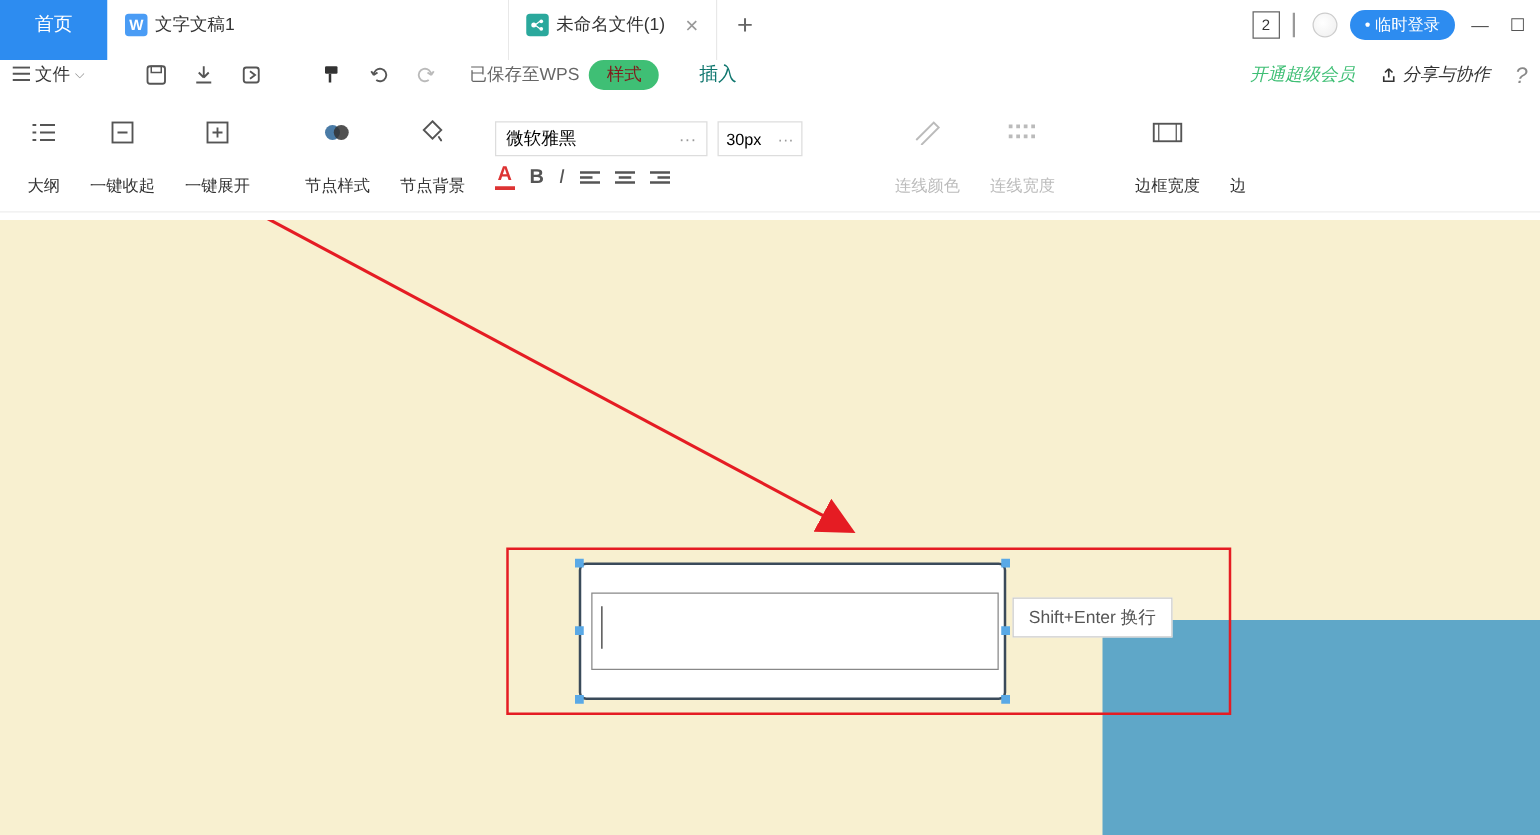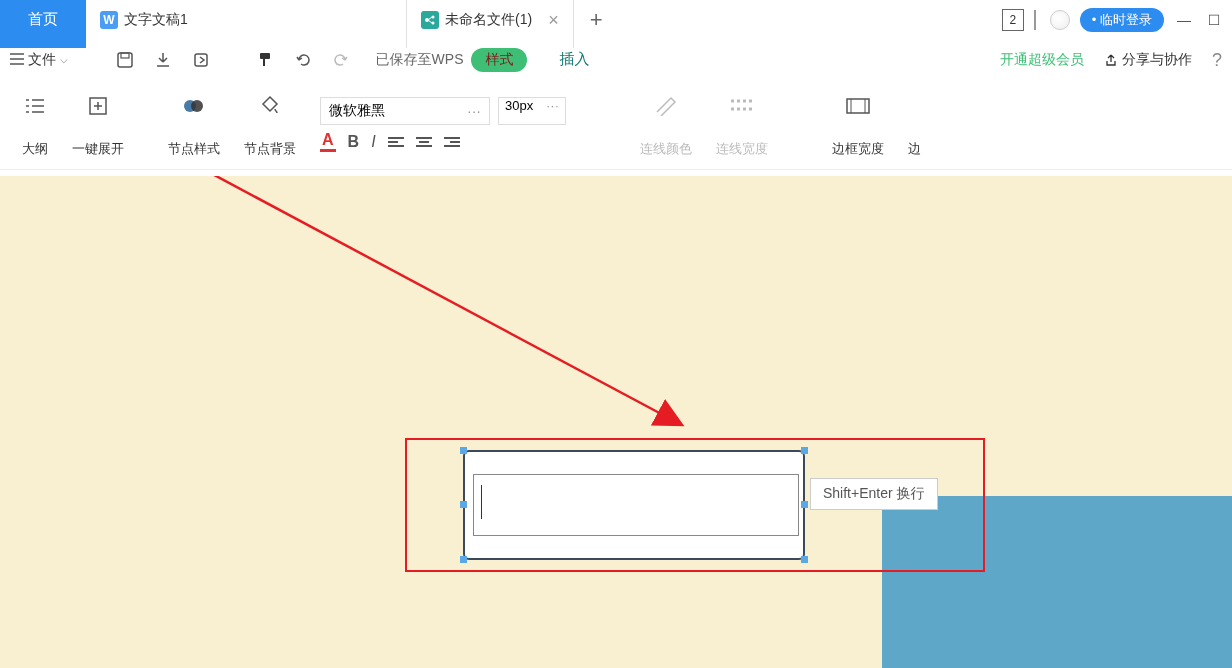--- a/index.html
+++ b/index.html
@@ -22,36 +22,36 @@
   .win-btn { width:20px; text-align:center; color:#555; font-size:14px;}
 
   
   .toolbar { height: 40px; display:flex; align-items:center; padding: 0 10px; border-bottom:1px solid #fff; gap: 12px; position:relative;}
   .menu-btn { display:flex; align-items:center; gap:4px; color:#333; font-size:14px;}
   .menu-icon { color:#555; }
   .tbtn { width:26px; height:26px; display:flex; align-items:center; justify-content:center; color:#444;}
   .save-status{ color:#666; font-size:14px; margin-left:10px;}
   .pill-green{ background:#3fbf75; color:#7f1d1d; padding:3px 14px; border-radius:12px; font-size:14px; margin-left:-4px;}
   .insert-txt{ color:#0f766e; font-size:15px; margin-left:20px;}
-  .toolbar-right{position:absolute; right:10px; top:0; height:40px; display:flex; align-items:center; gap:20px;}
+  .toolbar-right{position:absolute; right:10px; top:0; height:40px; display:flex; align-items:center; gap:20px;font-style:italic;}
   .vip-link{color:#3fbf75; font-size:14px;}
   .share-btn{color:#333; font-size:14px; display:flex; align-items:center; gap:4px;}
   .help{color:#888; font-size:18px;}
 
   
   .ribbon { height: 90px; display:flex; align-items:center; padding: 4px 10px; gap: 0; border-bottom:1px solid #eee;}
   .group { display:flex; flex-direction:column; align-items:center; justify-content:center; height:80px; padding:0 12px; gap:20px;}
   .group .icn { height:28px; display:flex; align-items:center; justify-content:center; color:#555;}
   .group .lbl { font-size:13px; color:#333;}
   .group.disabled .icn, .group.disabled .lbl { color:#bbb;}
   .sep-space{ width:20px;}
   .font-group{ display:flex; flex-direction:column; gap:6px; padding:0 12px;}
   .font-row{ display:flex; align-items:center; gap:8px;}
   .font-name-box{ width:170px; height:28px; border:1px solid #ddd; display:flex; align-items:center; padding:0 8px; font-size:14px; justify-content:space-between;}
-  .font-size-box{ width:68px; height:28px; border:1px solid #ddd; display:flex; padding:0 6px; font-size:13px; justify-content:space-between;}
+  .font-size-box{ width:68px; height:28px; border:1px solid #ddd; display:flex; align-items:center; padding:0 6px; font-size:13px; justify-content:space-between;}
   .fmt-row{ display:flex; align-items:center; gap:12px; color:#555;}
   .fmt-row .A { color:#d33; font-weight:bold; border-bottom:3px solid #d33; padding:0 2px;}
   .fmt-row .B { font-weight:bold;}
   .fmt-row .I { font-style:italic;}
   .align-icn{ display:inline-flex; flex-direction:column; gap:2px;}
   .align-icn span{ display:block; width:16px; height:2px; background:#555;}
   .align-icn.left span:nth-child(2){ width:10px;}
   .align-icn.center span:nth-child(2){ width:10px; margin:0 auto;}
   .align-icn.right span:nth-child(2){ width:10px; margin-left:auto;}
 
@@ -177,20 +177,29 @@
       <svg width="22" height="18" viewBox="0 0 22 18">
           <path d="M2 3h3M2 9h3M2 15h3M8 3h12M8 9h12M8 15h12" stroke="#555" stroke-width="1.5"></path>
         </svg>
     </div>
     <div class="lbl">大纲</div>
   </div>
   <div class="group">
     <div class="icn">
       <svg width="22" height="22" viewBox="0 0 22 22">
           <rect x="3" y="3" width="16" height="16" fill="none" stroke="#555" stroke-width="1.5"></rect>
+          <path d="M7 11h8" stroke="#555" stroke-width="1.5"></path>
+        </svg>
+    </div>
+    <div class="lbl">一键收起</div>
+  </div>
+  <div class="group">
+    <div class="icn">
+      <svg width="22" height="22" viewBox="0 0 22 22">
+          <rect x="3" y="3" width="16" height="16" fill="none" stroke="#555" stroke-width="1.5"></rect>
           <path d="M7 11h8M11 7v8" stroke="#555" stroke-width="1.5"></path>
         </svg>
     </div>
     <div class="lbl">一键展开</div>
   </div>
   <div class="sep-space"></div>
   <div class="group">
     <div class="icn">
       <svg width="24" height="20" viewBox="0 0 24 20">
           <circle cx="8" cy="10" r="6" fill="#4a7ba6"></circle>

